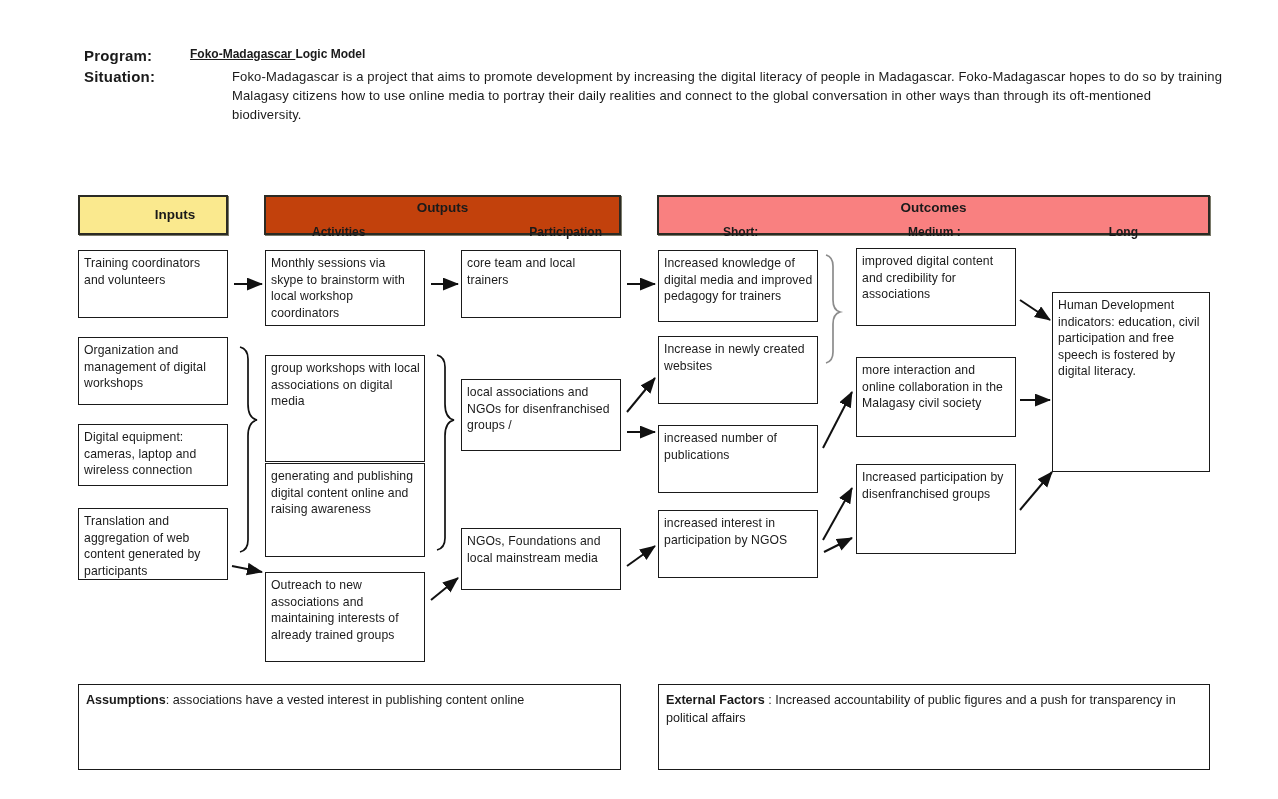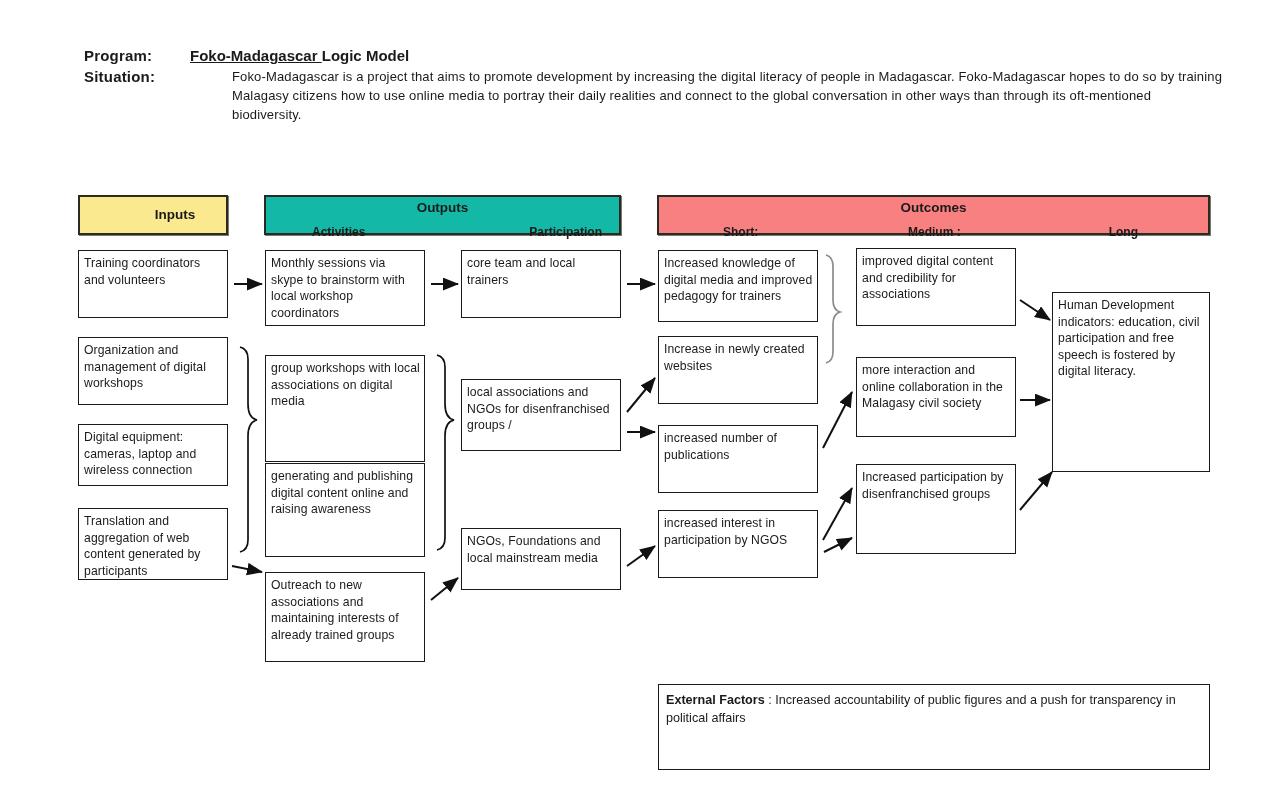--- a/index.html
+++ b/index.html
@@ -25,21 +25,21 @@
     font-weight: bold;
     font-size: 15px;
     letter-spacing: 0.2px;
   }
   #program-label { left: 84px; top: 47px; }
   #situation-label { left: 84px; top: 68px; }
   #program-value {
     position: absolute;
     left: 190px;
     top: 47px;
-    font-size: 15px;
+    font-size: 12px;
     font-weight: bold;
   }
   #program-value .u { text-decoration: underline; }
   #situation-text {
     position: absolute;
     left: 232px;
     top: 67px;
     width: 990px;
     font-size: 13px;
     line-height: 19px;
@@ -113,21 +113,21 @@
 
   <div class="hdr-label" id="program-label">Program:</div>
   <div class="hdr-label" id="situation-label">Situation:</div>
   <div id="program-value"><span class="u"> Foko-Madagascar </span><span>Logic Model</span></div>
   <div id="situation-text">Foko-Madagascar is a project that aims to promote development by increasing the digital literacy of people in Madagascar. Foko-Madagascar hopes to do so by training Malagasy citizens how to use online media to portray their daily realities and connect to the global conversation in other ways than through its oft-mentioned biodiversity.</div>
 
   <div class="banner" id="banner-inputs" style="background: rgb(250, 233, 142);">
     <div class="main">Inputs</div>
   </div>
 
-  <div class="banner" id="banner-outputs" style="background: #14b8a6;">
+  <div class="banner" id="banner-outputs" style="background: #c2410c;">
     <div class="main">Outputs</div>
     <div class="sub sub-activities">Activities</div>
     <div class="sub sub-participation">Participation</div>
   </div>
 
   <div class="banner" id="banner-outcomes" style="background: rgb(249, 128, 128);">
     <div class="main">Outcomes</div>
     <div class="sub sub-short">Short:</div>
     <div class="sub sub-medium">Medium :</div>
     <div class="sub sub-long">Long</div>
@@ -151,20 +151,23 @@
   <div class="box" style="left:658px; top:336px; width:160px; height:68px;">Increase in newly created websites</div>
   <div class="box" style="left:658px; top:425px; width:160px; height:68px;">increased number of publications</div>
   <div class="box" style="left:658px; top:510px; width:160px; height:68px;">increased interest in participation by NGOS</div>
 
   <div class="box" style="left:856px; top:248px; width:160px; height:78px;">improved digital content and credibility for associations</div>
   <div class="box" style="left:856px; top:357px; width:160px; height:80px;">more interaction and online collaboration in the Malagasy civil society</div>
   <div class="box" style="left:856px; top:464px; width:160px; height:90px;">Increased participation by disenfranchised groups</div>
 
   <div class="box" style="left:1052px; top:292px; width:158px; height:180px;">Human Development indicators: education, civil participation and free speech is fostered by digital literacy.</div>
 
+  <div class="wide-box" style="left:78px; top:684px; width:543px; height:86px;">
+    <b>Assumptions</b><span>: associations have a vested interest in publishing content online</span>
+  </div>
   <div class="wide-box" style="left:658px; top:684px; width:552px; height:86px;">
     <b>External Factors</b><span> : Increased accountability of public figures and a push for transparency in political affairs</span>
   </div>
 
   <svg id="connectors" viewBox="0 0 1278 799">
     <defs>
       <marker id="ah" markerWidth="9" markerHeight="9" refX="7.5" refY="3.2" orient="auto">
         <path d="M0,0 L8,3.2 L0,6.4 z" fill="#111"></path>
       </marker>
     </defs>

